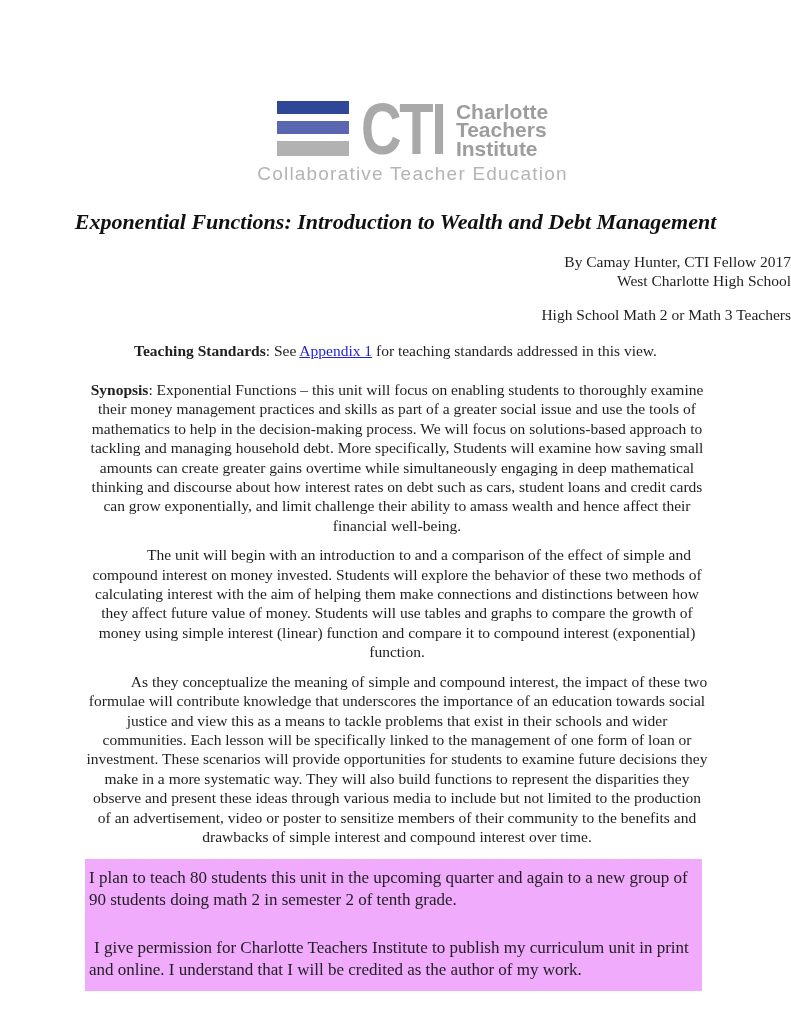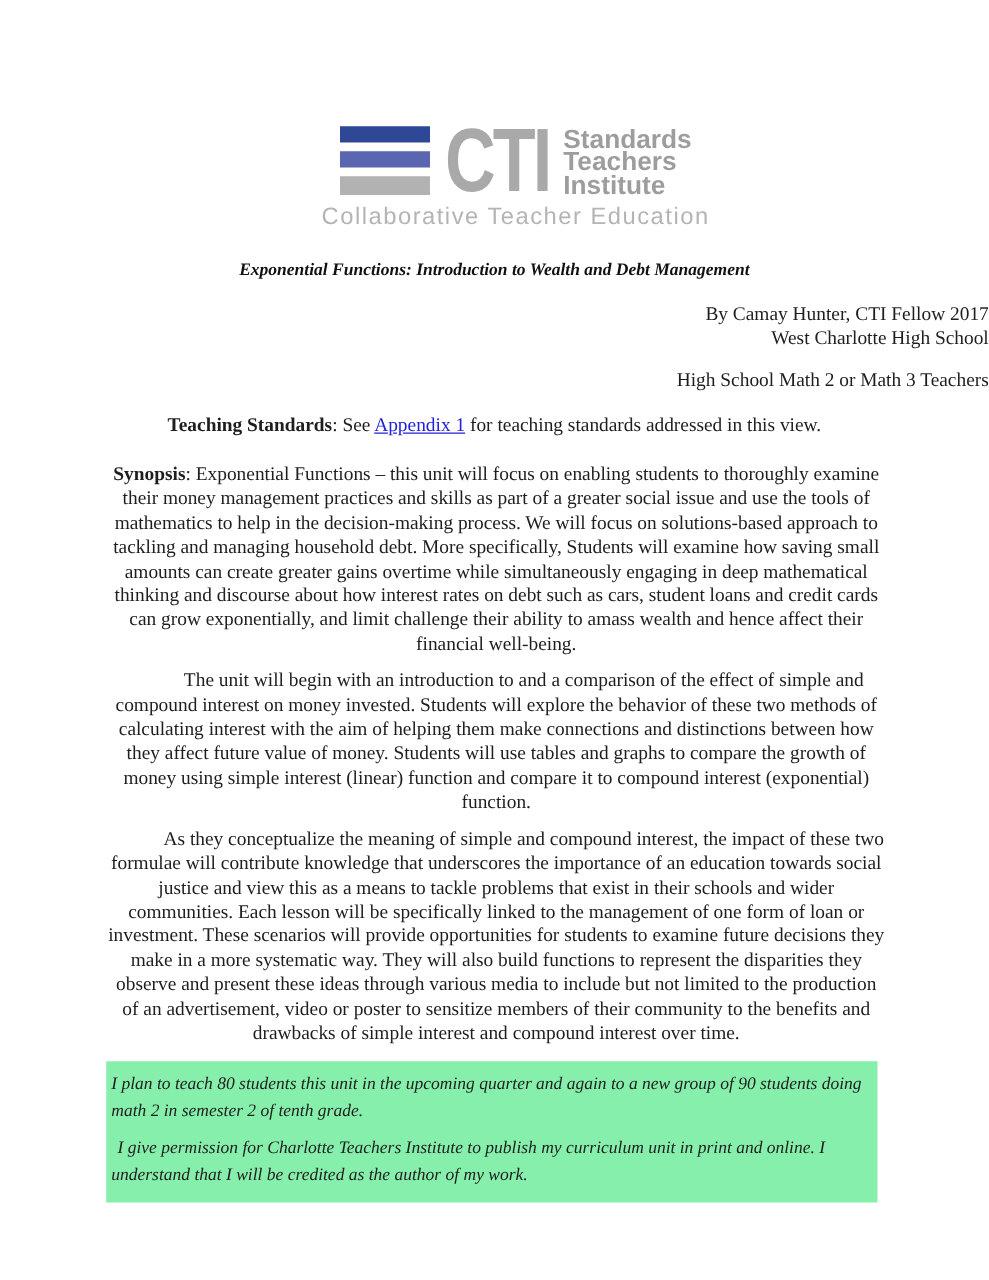--- a/index.html
+++ b/index.html
@@ -58,21 +58,21 @@
     color: #b4b4b4;
     margin-top: 6px;
     text-align: center;
     white-space: nowrap;
   }
 
   
   .title {
     margin: 24px 40px 0 40px;
     text-align: center;
-    font-size: 14px;
+    font-size: 22px;
     font-weight: bold;
     font-style: italic;
     color: #111111;
   }
   .center-block { text-align: right; font-size: 15.5px; line-height: 19px; }
   .byline { margin-top: 17px; }
   .recommended { margin-top: 15px; }
   .standards {
     margin-top: 18px;
     text-align: center;
@@ -87,45 +87,44 @@
     font-size: 15.5px;
     line-height: 19.4px;
     text-align: left;
   }
   .synopsis { margin-top: 20px; text-align: center; }
   .indent { text-indent: 44px; margin-top: 10px; text-align: center; }
 
   
   .note-block {
     margin: 13px 89px 0 85px;
-    background: #86efac;
+    background: #f0abfc;
     padding: 8px 12px 11px 4px;
-    font-style: italic;
-    font-size: 14px;
+    font-size: 17px;
     line-height: 21.5px;
   }
   .note-para { margin: 0; }
-  .note-para-2 { margin-top: 8px; text-indent: 5px; }
+  .note-para-2 { margin-top: 27px; text-indent: 5px; }
 </style>
 </head>
 <body>
 
 <div class="page">
 
   <div class="logo">
     <div class="logo-inner">
       <div class="logo-row">
         <div class="logo-bars">
           <div class="bar bar-top"></div>
           <div class="bar bar-mid"></div>
           <div class="bar bar-bot"></div>
         </div>
         <div class="logo-acronym">CTI</div>
         <div class="logo-name">
-          <div>Standards</div>
+          <div>Charlotte</div>
           <div>Teachers</div>
           <div>Institute</div>
         </div>
       </div>
       <div class="logo-tagline">Collaborative Teacher Education</div>
     </div>
   </div>
 
   <h1 class="title">Exponential Functions: Introduction to Wealth and Debt Management</h1>
 

